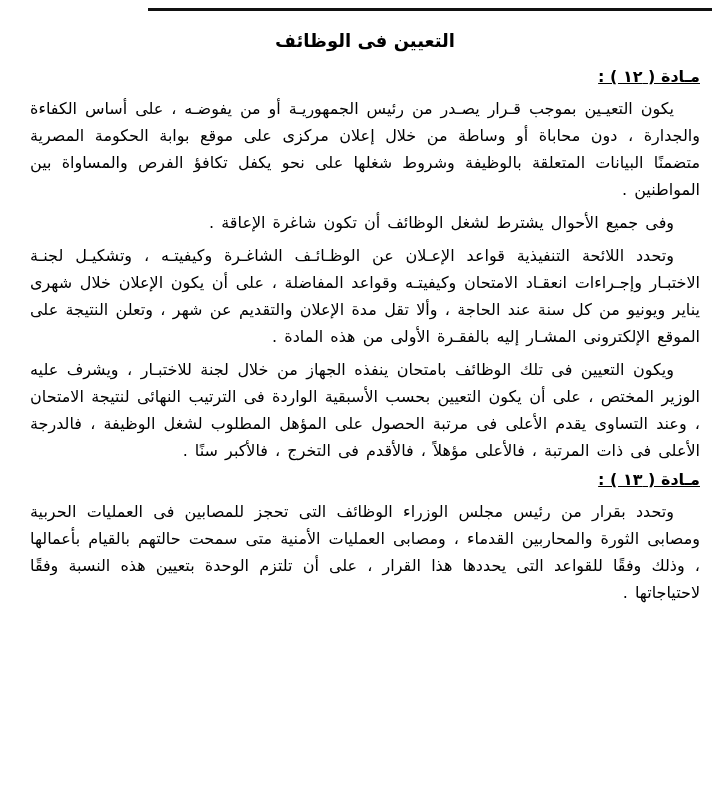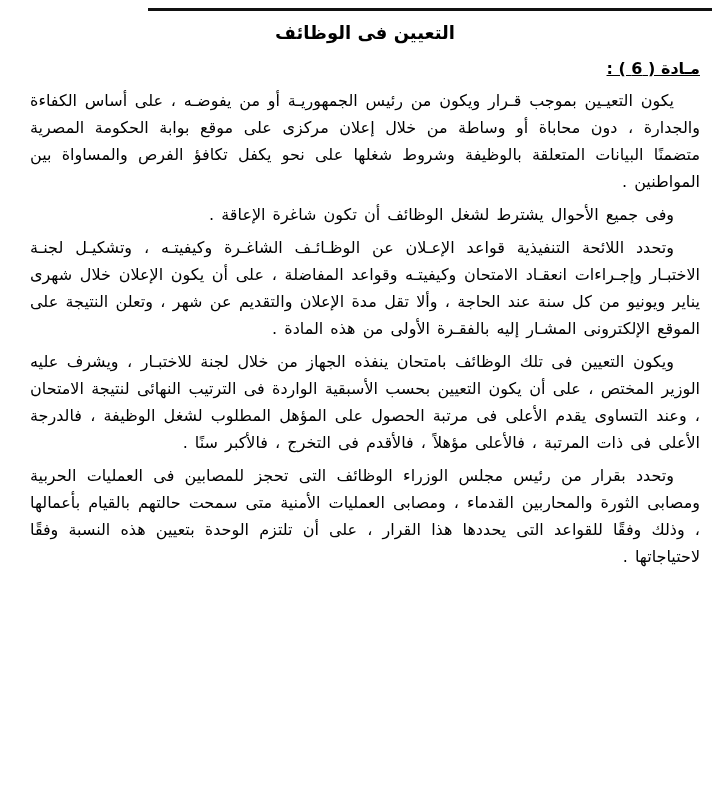--- a/index.html
+++ b/index.html
@@ -19,21 +19,21 @@
   }
   .top-rule {
     position: absolute;
     top: 8px;
     right: 16px;
     width: 564px;
     height: 3px;
     background: #111111;
   }
   .content {
-    padding: 16px 28px 0 30px;
+    padding: 24px 28px 0 30px;
   }
   .title {
     font-size: 18px;
     font-weight: bold;
     text-align: center;
     margin: 6px 0 16px 0;
     letter-spacing: 0;
   }
   .article-heading {
     font-size: 16px;
@@ -55,25 +55,26 @@
 </head>
 <body>
 
 <div class="page" lang="ar" dir="rtl">
   <div class="top-rule"></div>
   <div class="content">
 
     <h1 class="title">التعيين فى الوظائف</h1>
 
     <section class="article">
-      <h2 class="article-heading">مـادة ( 6 ) :</h2>
-      <p class="para">يكون التعيـين بموجب قـرار ويكون من رئيس الجمهوريـة أو من يفوضـه ، على أساس الكفاءة والجدارة ، دون محاباة أو وساطة من خلال إعلان مركزى على موقع بوابة الحكومة المصرية متضمنًا البيانات المتعلقة بالوظيفة وشروط شغلها على نحو يكفل تكافؤ الفرص والمساواة بين المواطنين .</p>
+      <h2 class="article-heading">مـادة ( ١٢ ) :</h2>
+      <p class="para">يكون التعيـين بموجب قـرار يصـدر من رئيس الجمهوريـة أو من يفوضـه ، على أساس الكفاءة والجدارة ، دون محاباة أو وساطة من خلال إعلان مركزى على موقع بوابة الحكومة المصرية متضمنًا البيانات المتعلقة بالوظيفة وشروط شغلها على نحو يكفل تكافؤ الفرص والمساواة بين المواطنين .</p>
       <p class="para">وفى جميع الأحوال يشترط لشغل الوظائف أن تكون شاغرة الإعاقة .</p>
       <p class="para">وتحدد اللائحة التنفيذية قواعد الإعـلان عن الوظـائـف الشاغـرة وكيفيتـه ، وتشكيـل لجنـة الاختبـار وإجـراءات انعقـاد الامتحان وكيفيتـه وقواعد المفاضلة ، على أن يكون الإعلان خلال شهرى يناير ويونيو من كل سنة عند الحاجة ، وألا تقل مدة الإعلان والتقديم عن شهر ، وتعلن النتيجة على الموقع الإلكترونى المشـار إليه بالفقـرة الأولى من هذه المادة .</p>
       <p class="para">ويكون التعيين فى تلك الوظائف بامتحان ينفذه الجهاز من خلال لجنة للاختبـار ، ويشرف عليه الوزير المختص ، على أن يكون التعيين بحسب الأسبقية الواردة فى الترتيب النهائى لنتيجة الامتحان ، وعند التساوى يقدم الأعلى فى مرتبة الحصول على المؤهل المطلوب لشغل الوظيفة ، فالدرجة الأعلى فى ذات المرتبة ، فالأعلى مؤهلاً ، فالأقدم فى التخرج ، فالأكبر سنًا .</p>
     </section>
 
     <section class="article">
+      <h2 class="article-heading">مـادة ( ١٣ ) :</h2>
       <p class="para">وتحدد بقرار من رئيس مجلس الوزراء الوظائف التى تحجز للمصابين فى العمليات الحربية ومصابى الثورة والمحاربين القدماء ، ومصابى العمليات الأمنية متى سمحت حالتهم بالقيام بأعمالها ، وذلك وفقًا للقواعد التى يحددها هذا القرار ، على أن تلتزم الوحدة بتعيين هذه النسبة وفقًا لاحتياجاتها .</p>
     </section>
 
   </div>
 </div>
 
 </body></html>

